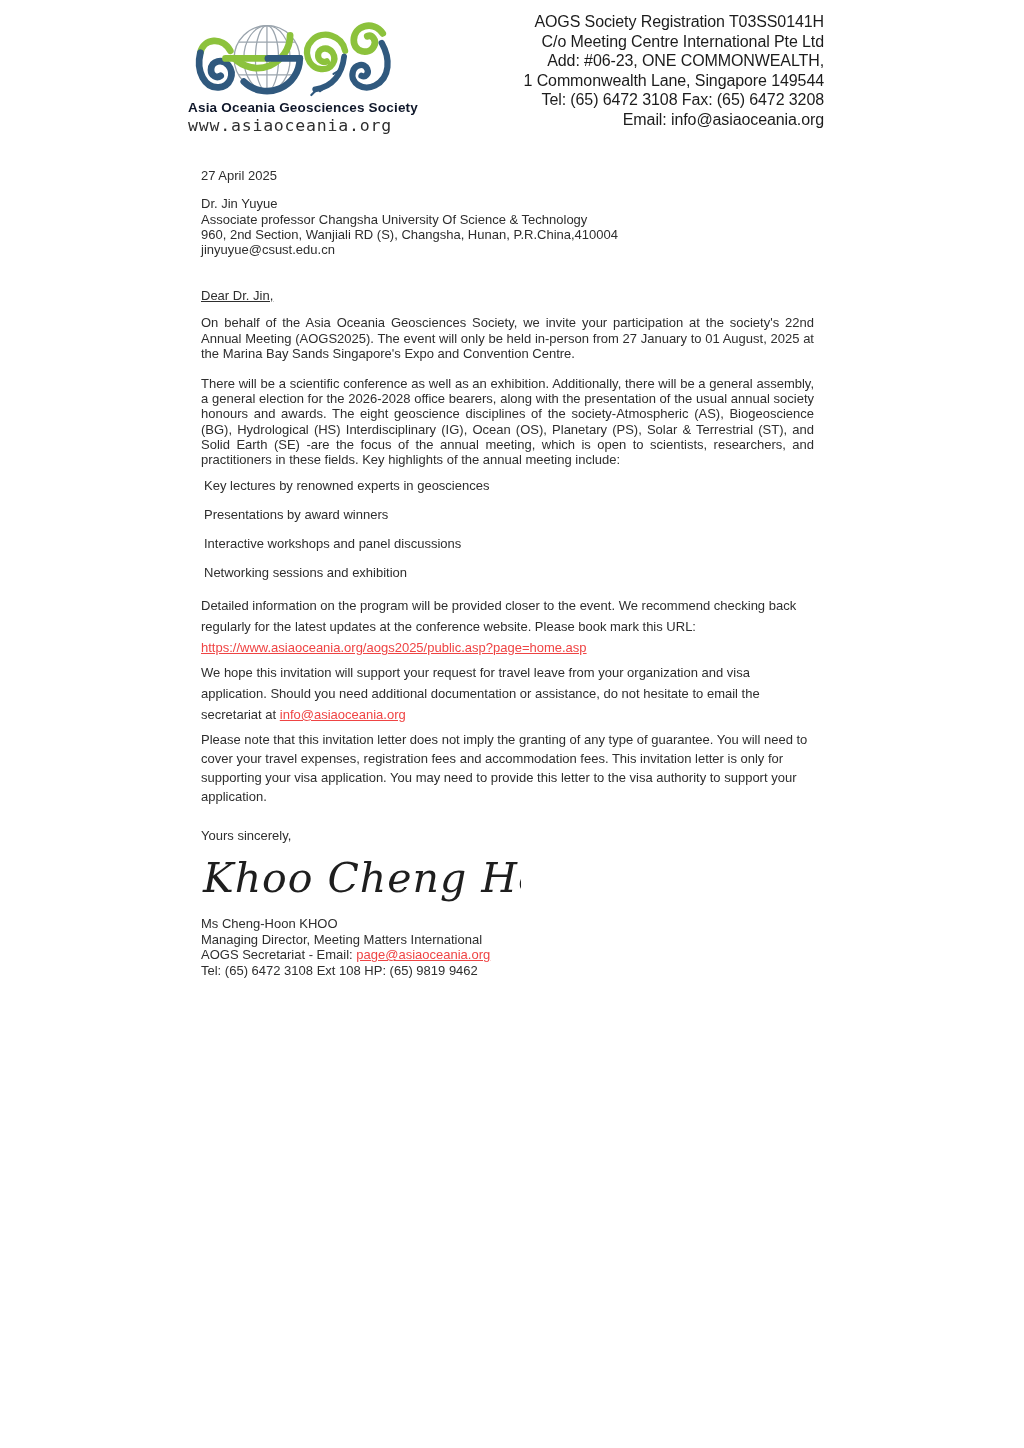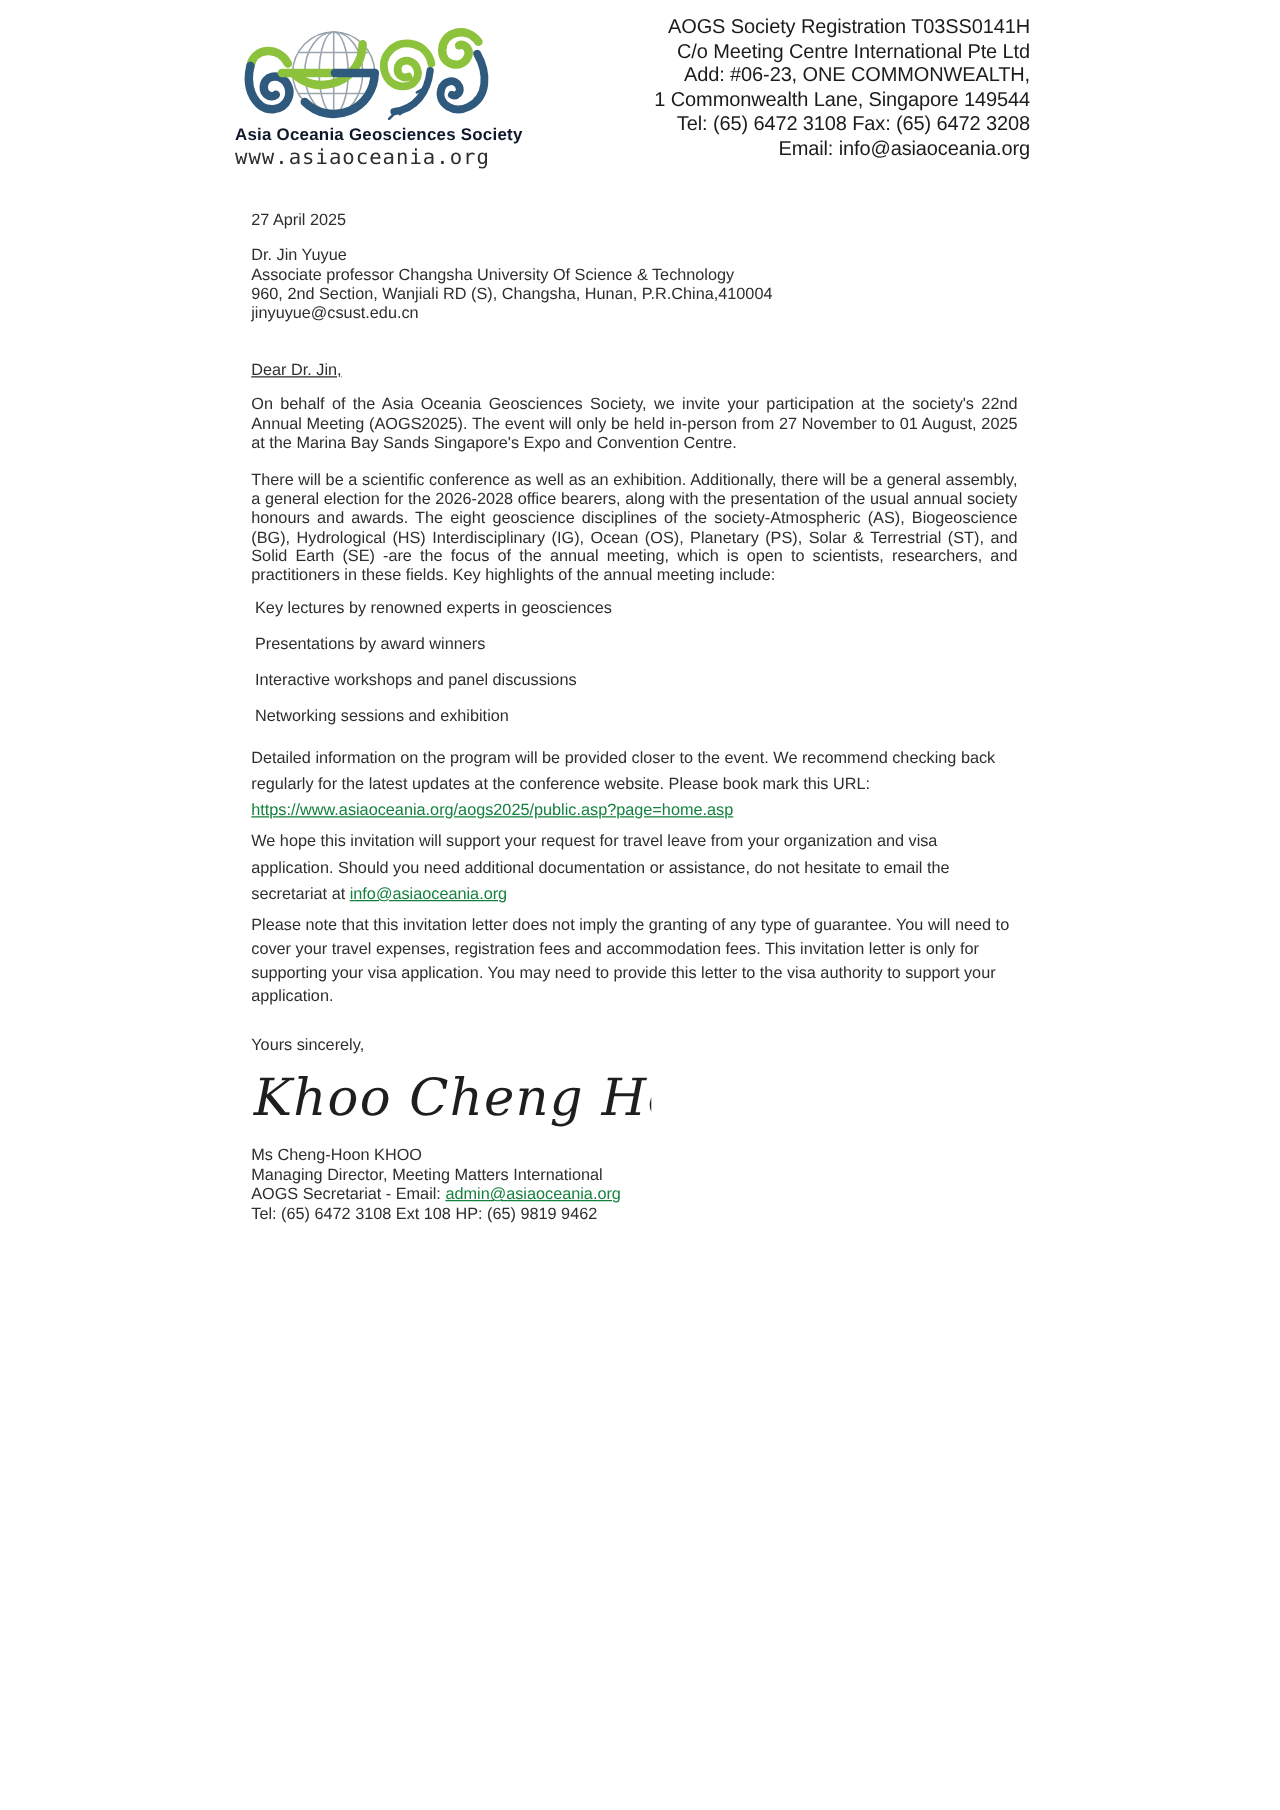--- a/index.html
+++ b/index.html
@@ -42,21 +42,21 @@
   .para-justify { text-align:justify; }
   .p1 { line-height:15.6px; margin-bottom:14px; }
   .p2 { line-height:15.3px; margin-bottom:10px; }
   .highlights { list-style:none; margin-bottom:2px; padding-left:3px; }
   .highlights li { margin-bottom:14px; line-height:15.3px; }
   .p3 { line-height:21px; margin-bottom:4px; }
   .p4 { line-height:21px; margin-bottom:5px; }
   .p5 { line-height:19px; margin-bottom:22px; }
   .p6 { margin-bottom:15px; }
   .closing { margin-bottom:3px; }
-  a.doc-link { color:#15803d; text-decoration:underline; }
+  a.doc-link { color:#ef4444; text-decoration:underline; }
   .signature-wrap { height:66px; margin-bottom:4px; }
   .signatory { line-height:15.5px; }
 </style>
 </head>
 <body>
 
 <div class="page">
 
   <div class="logo-block">
     <svg class="logo-mark" width="210" height="82" viewBox="0 0 210 85" fill="none">
@@ -111,21 +111,21 @@
 
     <div class="recipient">
       <div>Dr. Jin Yuyue</div>
       <div>Associate professor Changsha University Of Science &amp; Technology</div>
       <div>960, 2nd Section, Wanjiali RD (S), Changsha, Hunan, P.R.China,410004</div>
       <div>jinyuyue@csust.edu.cn</div>
     </div>
 
     <div class="salutation">Dear Dr. Jin,</div>
 
-    <p class="p1 para-justify">On behalf of the Asia Oceania Geosciences Society, we invite your participation at the society's 22nd Annual Meeting (AOGS2025). The event will only be held in-person from 27 November to 01 August, 2025 at the Marina Bay Sands Singapore's Expo and Convention Centre.</p>
+    <p class="p1 para-justify">On behalf of the Asia Oceania Geosciences Society, we invite your participation at the society's 22nd Annual Meeting (AOGS2025). The event will only be held in-person from 27 January to 01 August, 2025 at the Marina Bay Sands Singapore's Expo and Convention Centre.</p>
 
     <p class="p2 para-justify">There will be a scientific conference as well as an exhibition. Additionally, there will be a general assembly, a general election for the 2026-2028 office bearers, along with the presentation of the usual annual society honours and awards. The eight geoscience disciplines of the society-Atmospheric (AS), Biogeoscience (BG), Hydrological (HS) Interdisciplinary (IG), Ocean (OS), Planetary (PS), Solar &amp; Terrestrial (ST), and Solid Earth (SE) -are the focus of the annual meeting, which is open to scientists, researchers, and practitioners in these fields. Key highlights of the annual meeting include:</p>
 
     <ul class="highlights">
       <li>Key lectures by renowned experts in geosciences</li>
       <li>Presentations by award winners</li>
       <li>Interactive workshops and panel discussions</li>
       <li>Networking sessions and exhibition</li>
     </ul>
 
@@ -145,19 +145,19 @@
     <div class="signature-wrap">
       <svg width="320" height="66" viewBox="0 0 320 66">
         <text x="2" y="46" font-family="DejaVu Serif, serif" font-style="italic" font-size="41" fill="#1e1e1e" letter-spacing="1">Khoo Cheng Hoon</text>
       </svg>
     </div>
 
     <div class="signatory">
       <div>Ms Cheng-Hoon KHOO</div>
       <div>Managing Director, Meeting Matters International</div>
       <div>
-        <span>AOGS Secretariat - Email: </span><a class="doc-link" href="#">admin@asiaoceania.org</a>
+        <span>AOGS Secretariat - Email: </span><a class="doc-link" href="#">page@asiaoceania.org</a>
       </div>
       <div>Tel: (65) 6472 3108 Ext 108 HP: (65) 9819 9462</div>
     </div>
 
   </main>
 </div>
 
 </body></html>

